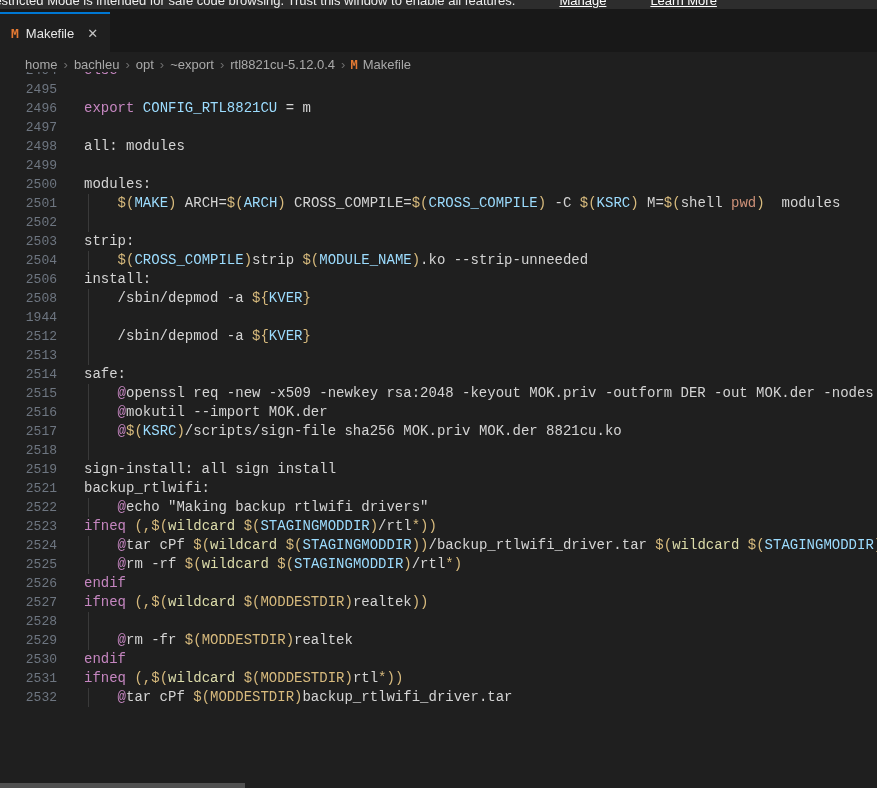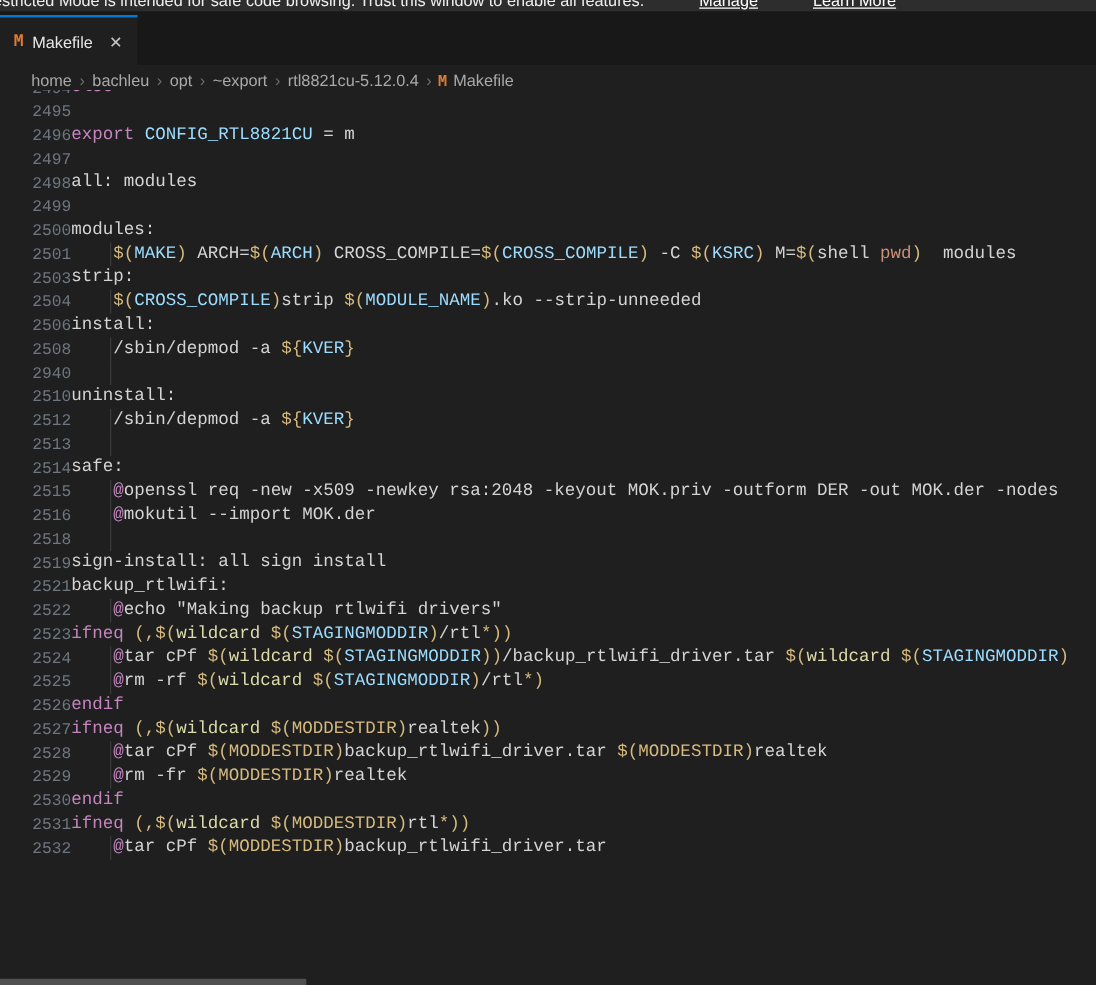--- a/index.html
+++ b/index.html
@@ -37,21 +37,21 @@
     font-weight:bold;font-size:12px;}
   
   .editor{position:relative;height:716px;overflow:hidden;background:var(--bg,#1f1f1f);}
   .lines{margin-top:-11px;}
   .line{
     display:flex;height:19px;line-height:19px;white-space:pre;position:relative;
     font-family:Liberation Mono, monospace;font-size:14px;
   }
   .ln{flex:none;width:57px;text-align:right;color:var(--line_number,#6e7681);
     font-size:13px;user-select:none;}
-  .lc{color:var(--code_text,#d4d4d4);}
+  .lc{margin-left:27px;color:var(--code_text,#d4d4d4);}
   .line.guide::before{
     content:"";position:absolute;left:88px;top:0;bottom:0;width:1px;
     background:var(--guide,#3a3a3a);
   }
   .kw{color:var(--kw,#c586c0);}
   .var{color:var(--var,#9cdcfe);}
   .punc{color:var(--punc,#d7ba7d);}
   .fn{color:var(--fn,#dcdcaa);}
   .str{color:var(--str,#ce9178);}
   .txt{color:var(--code_text,#d4d4d4);}
@@ -97,40 +97,41 @@
 <div class="editor">
   <div class="lines" id="code-lines">
       <div class="line"><span class="ln">2494</span><span class="lc"><span class="kw">else</span></span></div>
       <div class="line"><span class="ln">2495</span><span class="lc"></span></div>
       <div class="line"><span class="ln">2496</span><span class="lc"><span class="kw">export</span><span class="txt"> </span><span class="var">CONFIG_RTL8821CU</span><span class="txt"> = m</span></span></div>
       <div class="line"><span class="ln">2497</span><span class="lc"></span></div>
       <div class="line"><span class="ln">2498</span><span class="lc"><span class="txt">all: modules</span></span></div>
       <div class="line"><span class="ln">2499</span><span class="lc"></span></div>
       <div class="line"><span class="ln">2500</span><span class="lc"><span class="txt">modules:</span></span></div>
       <div class="line guide"><span class="ln">2501</span><span class="lc"><span class="txt">    </span><span class="punc">$(</span><span class="var">MAKE</span><span class="punc">)</span><span class="txt"> ARCH=</span><span class="punc">$(</span><span class="var">ARCH</span><span class="punc">)</span><span class="txt"> CROSS_COMPILE=</span><span class="punc">$(</span><span class="var">CROSS_COMPILE</span><span class="punc">)</span><span class="txt"> -C </span><span class="punc">$(</span><span class="var">KSRC</span><span class="punc">)</span><span class="txt"> M=</span><span class="punc">$(</span><span class="txt">shell </span><span class="str">pwd</span><span class="punc">)</span><span class="txt">  modules</span></span></div>
+      <div class="line guide"><span class="ln">2502</span><span class="lc"></span></div>
       <div class="line"><span class="ln">2503</span><span class="lc"><span class="txt">strip:</span></span></div>
       <div class="line guide"><span class="ln">2504</span><span class="lc"><span class="txt">    </span><span class="punc">$(</span><span class="var">CROSS_COMPILE</span><span class="punc">)</span><span class="txt">strip </span><span class="punc">$(</span><span class="var">MODULE_NAME</span><span class="punc">)</span><span class="txt">.ko --strip-unneeded</span></span></div>
       <div class="line"><span class="ln">2506</span><span class="lc"><span class="txt">install:</span></span></div>
       <div class="line guide"><span class="ln">2508</span><span class="lc"><span class="txt">    /sbin/depmod -a </span><span class="punc">${</span><span class="var">KVER</span><span class="punc">}</span></span></div>
-      <div class="line guide"><span class="ln">2940</span><span class="lc"></span></div>
-      <div class="line"><span class="ln">2510</span><span class="lc"><span class="txt">uninstall:</span></span></div>
+      <div class="line guide"><span class="ln">1944</span><span class="lc"></span></div>
       <div class="line guide"><span class="ln">2512</span><span class="lc"><span class="txt">    /sbin/depmod -a </span><span class="punc">${</span><span class="var">KVER</span><span class="punc">}</span></span></div>
       <div class="line guide"><span class="ln">2513</span><span class="lc"></span></div>
       <div class="line"><span class="ln">2514</span><span class="lc"><span class="txt">safe:</span></span></div>
       <div class="line guide"><span class="ln">2515</span><span class="lc"><span class="txt">    </span><span class="kw">@</span><span class="txt">openssl req -new -x509 -newkey rsa:2048 -keyout MOK.priv -outform DER -out MOK.der -nodes</span></span></div>
       <div class="line guide"><span class="ln">2516</span><span class="lc"><span class="txt">    </span><span class="kw">@</span><span class="txt">mokutil --import MOK.der</span></span></div>
+      <div class="line guide"><span class="ln">2517</span><span class="lc"><span class="txt">    </span><span class="kw">@</span><span class="punc">$(</span><span class="var">KSRC</span><span class="punc">)</span><span class="txt">/scripts/sign-file sha256 MOK.priv MOK.der 8821cu.ko</span></span></div>
       <div class="line guide"><span class="ln">2518</span><span class="lc"></span></div>
       <div class="line"><span class="ln">2519</span><span class="lc"><span class="txt">sign-install: all sign install</span></span></div>
       <div class="line"><span class="ln">2521</span><span class="lc"><span class="txt">backup_rtlwifi:</span></span></div>
       <div class="line guide"><span class="ln">2522</span><span class="lc"><span class="txt">    </span><span class="kw">@</span><span class="txt">echo "Making backup rtlwifi drivers"</span></span></div>
       <div class="line"><span class="ln">2523</span><span class="lc"><span class="kw">ifneq</span><span class="txt"> </span><span class="punc">(,$(</span><span class="fn">wildcard</span><span class="txt"> </span><span class="punc">$(</span><span class="var">STAGINGMODDIR</span><span class="punc">)</span><span class="txt">/rtl</span><span class="punc">*))</span></span></div>
       <div class="line guide"><span class="ln">2524</span><span class="lc"><span class="txt">    </span><span class="kw">@</span><span class="txt">tar cPf </span><span class="punc">$(</span><span class="fn">wildcard</span><span class="txt"> </span><span class="punc">$(</span><span class="var">STAGINGMODDIR</span><span class="punc">))</span><span class="txt">/backup_rtlwifi_driver.tar </span><span class="punc">$(</span><span class="fn">wildcard</span><span class="txt"> </span><span class="punc">$(</span><span class="var">STAGINGMODDIR</span><span class="punc">)</span></span></div>
       <div class="line guide"><span class="ln">2525</span><span class="lc"><span class="txt">    </span><span class="kw">@</span><span class="txt">rm -rf </span><span class="punc">$(</span><span class="fn">wildcard</span><span class="txt"> </span><span class="punc">$(</span><span class="var">STAGINGMODDIR</span><span class="punc">)</span><span class="txt">/rtl</span><span class="punc">*)</span></span></div>
       <div class="line"><span class="ln">2526</span><span class="lc"><span class="kw">endif</span></span></div>
       <div class="line"><span class="ln">2527</span><span class="lc"><span class="kw">ifneq</span><span class="txt"> </span><span class="punc">(,$(</span><span class="fn">wildcard</span><span class="txt"> </span><span class="punc">$(MODDESTDIR)</span><span class="txt">realtek</span><span class="punc">))</span></span></div>
-      <div class="line guide"><span class="ln">2528</span><span class="lc"><span class="txt">    </span><span class="kw">@</span><span class="txt">tar cPf </span><span class="punc">$(MODDESTDIR)</span><span class="txt">backup_rtlwifi_driver.tar </span><span class="punc">$(MODDESTDIR)</span><span class="txt">realtek</span></span></div>
+      <div class="line guide"><span class="ln">2528</span></div>
       <div class="line guide"><span class="ln">2529</span><span class="lc"><span class="txt">    </span><span class="kw">@</span><span class="txt">rm -fr </span><span class="punc">$(MODDESTDIR)</span><span class="txt">realtek</span></span></div>
       <div class="line"><span class="ln">2530</span><span class="lc"><span class="kw">endif</span></span></div>
       <div class="line"><span class="ln">2531</span><span class="lc"><span class="kw">ifneq</span><span class="txt"> </span><span class="punc">(,$(</span><span class="fn">wildcard</span><span class="txt"> </span><span class="punc">$(MODDESTDIR)</span><span class="txt">rtl</span><span class="punc">*))</span></span></div>
       <div class="line guide"><span class="ln">2532</span><span class="lc"><span class="txt">    </span><span class="kw">@</span><span class="txt">tar cPf </span><span class="punc">$(MODDESTDIR)</span><span class="txt">backup_rtlwifi_driver.tar</span></span></div>
     </div>
   <div class="hscroll"></div>
 </div>
 
 </body></html>

